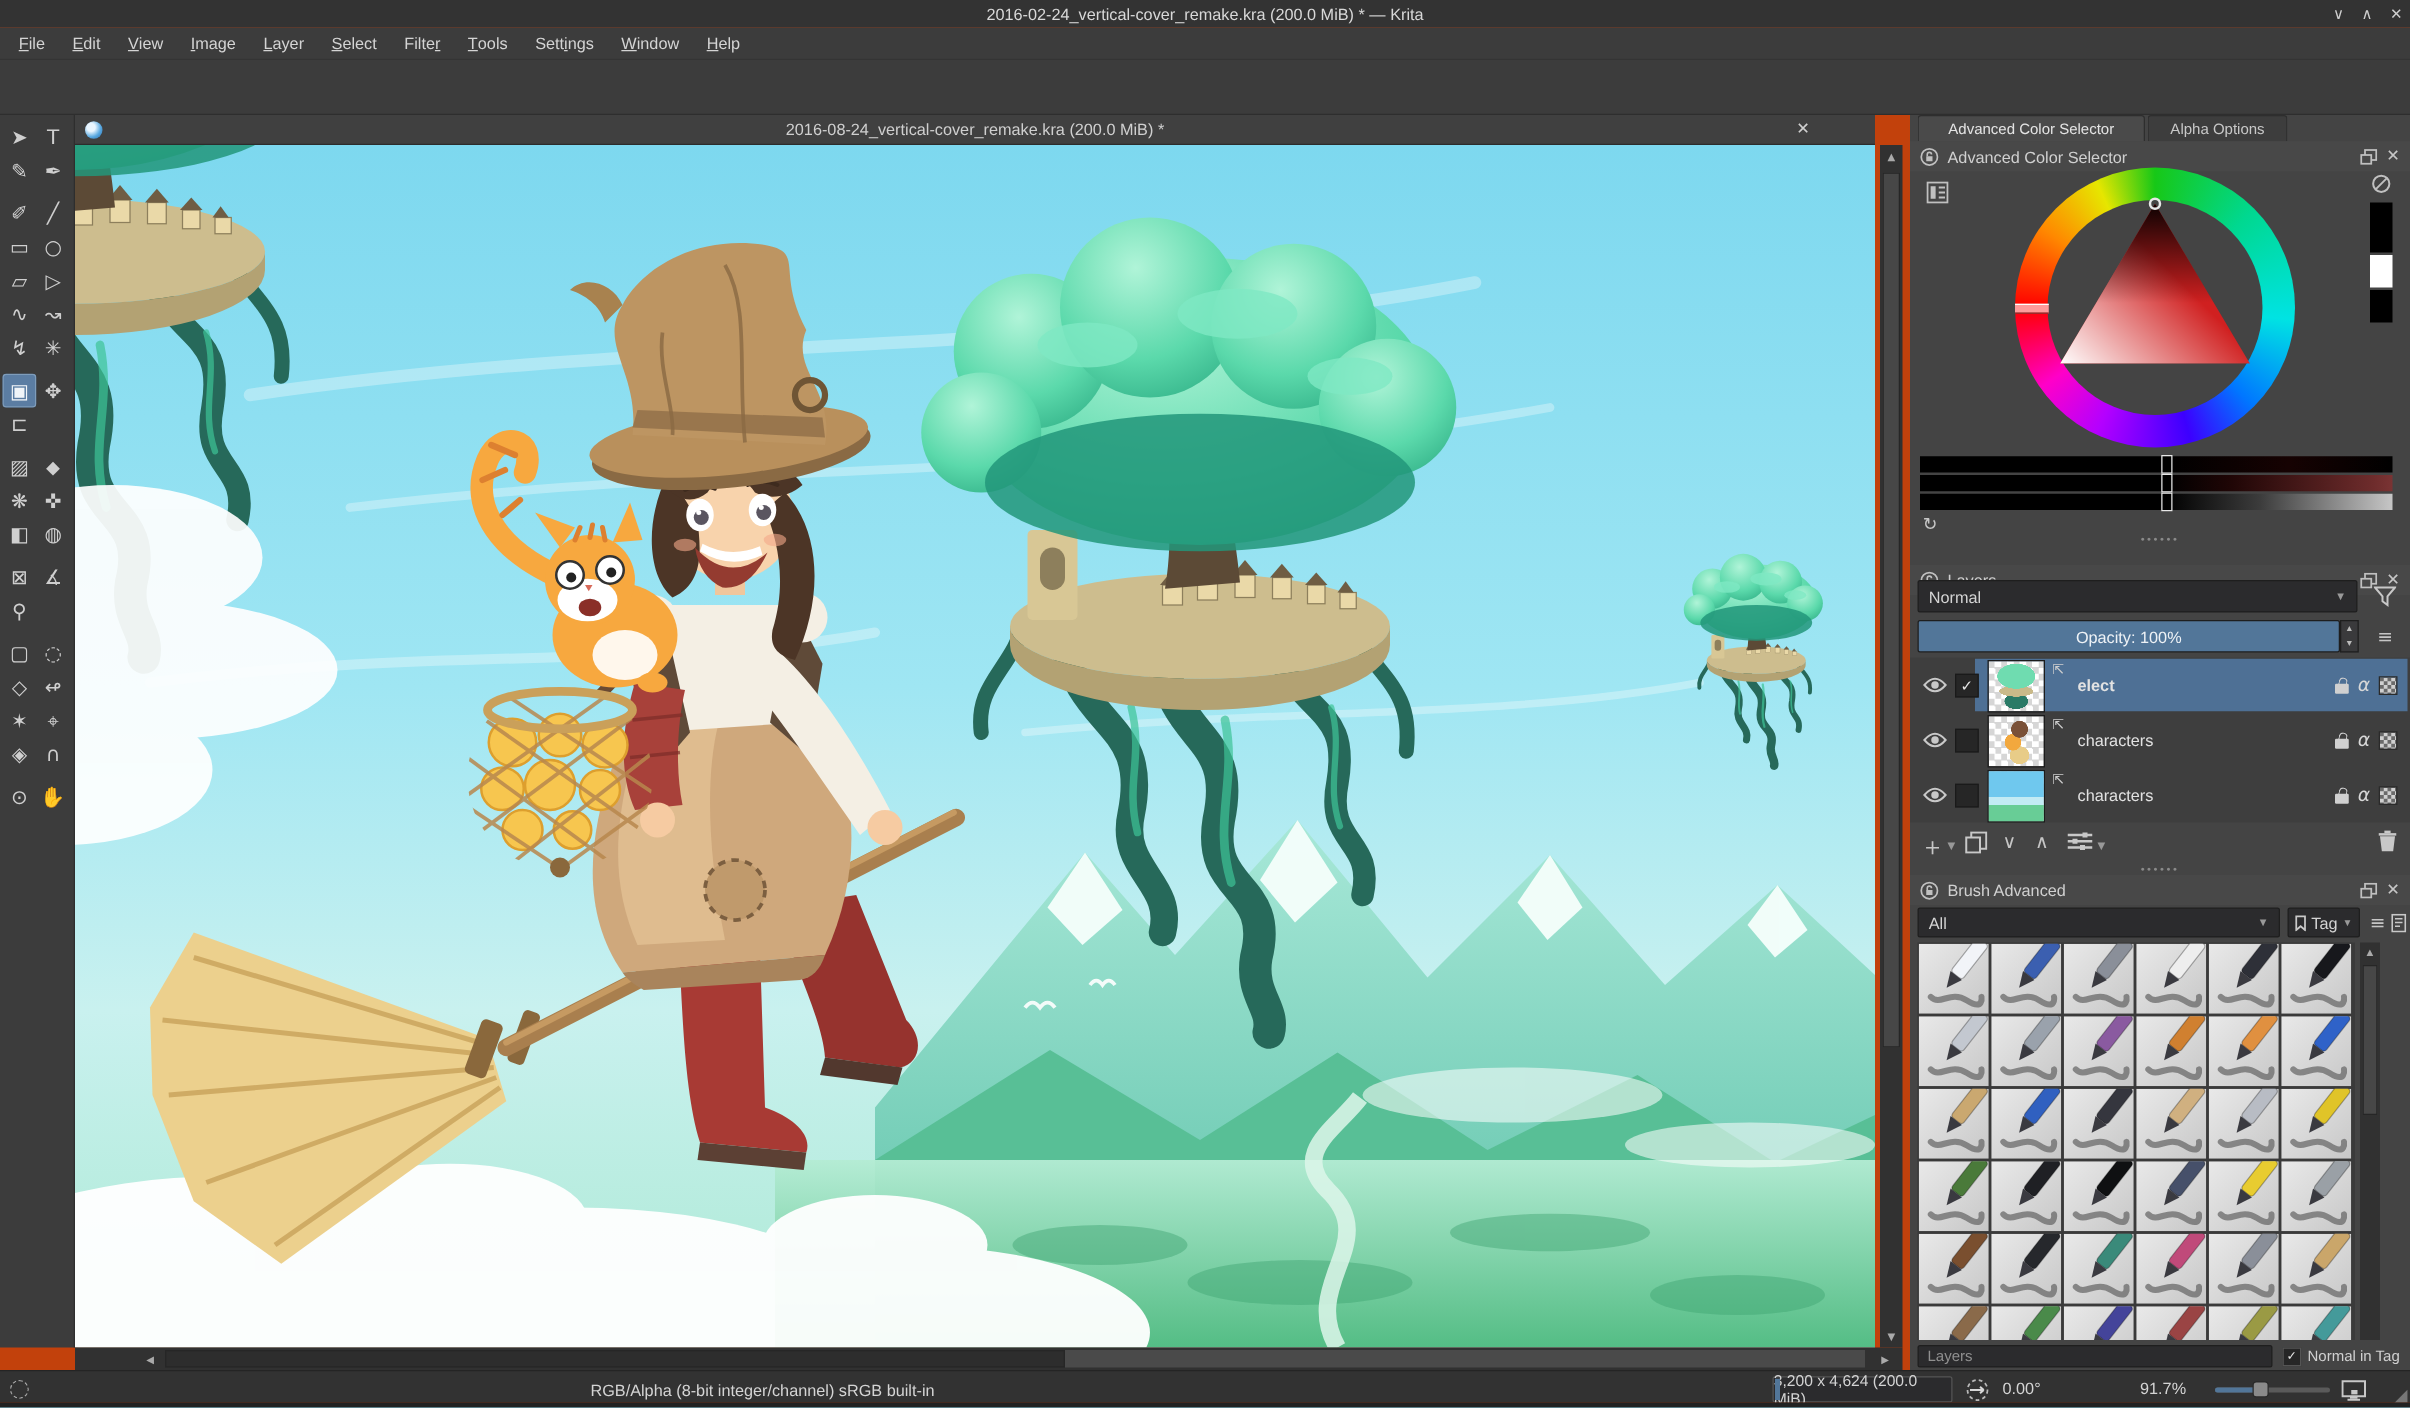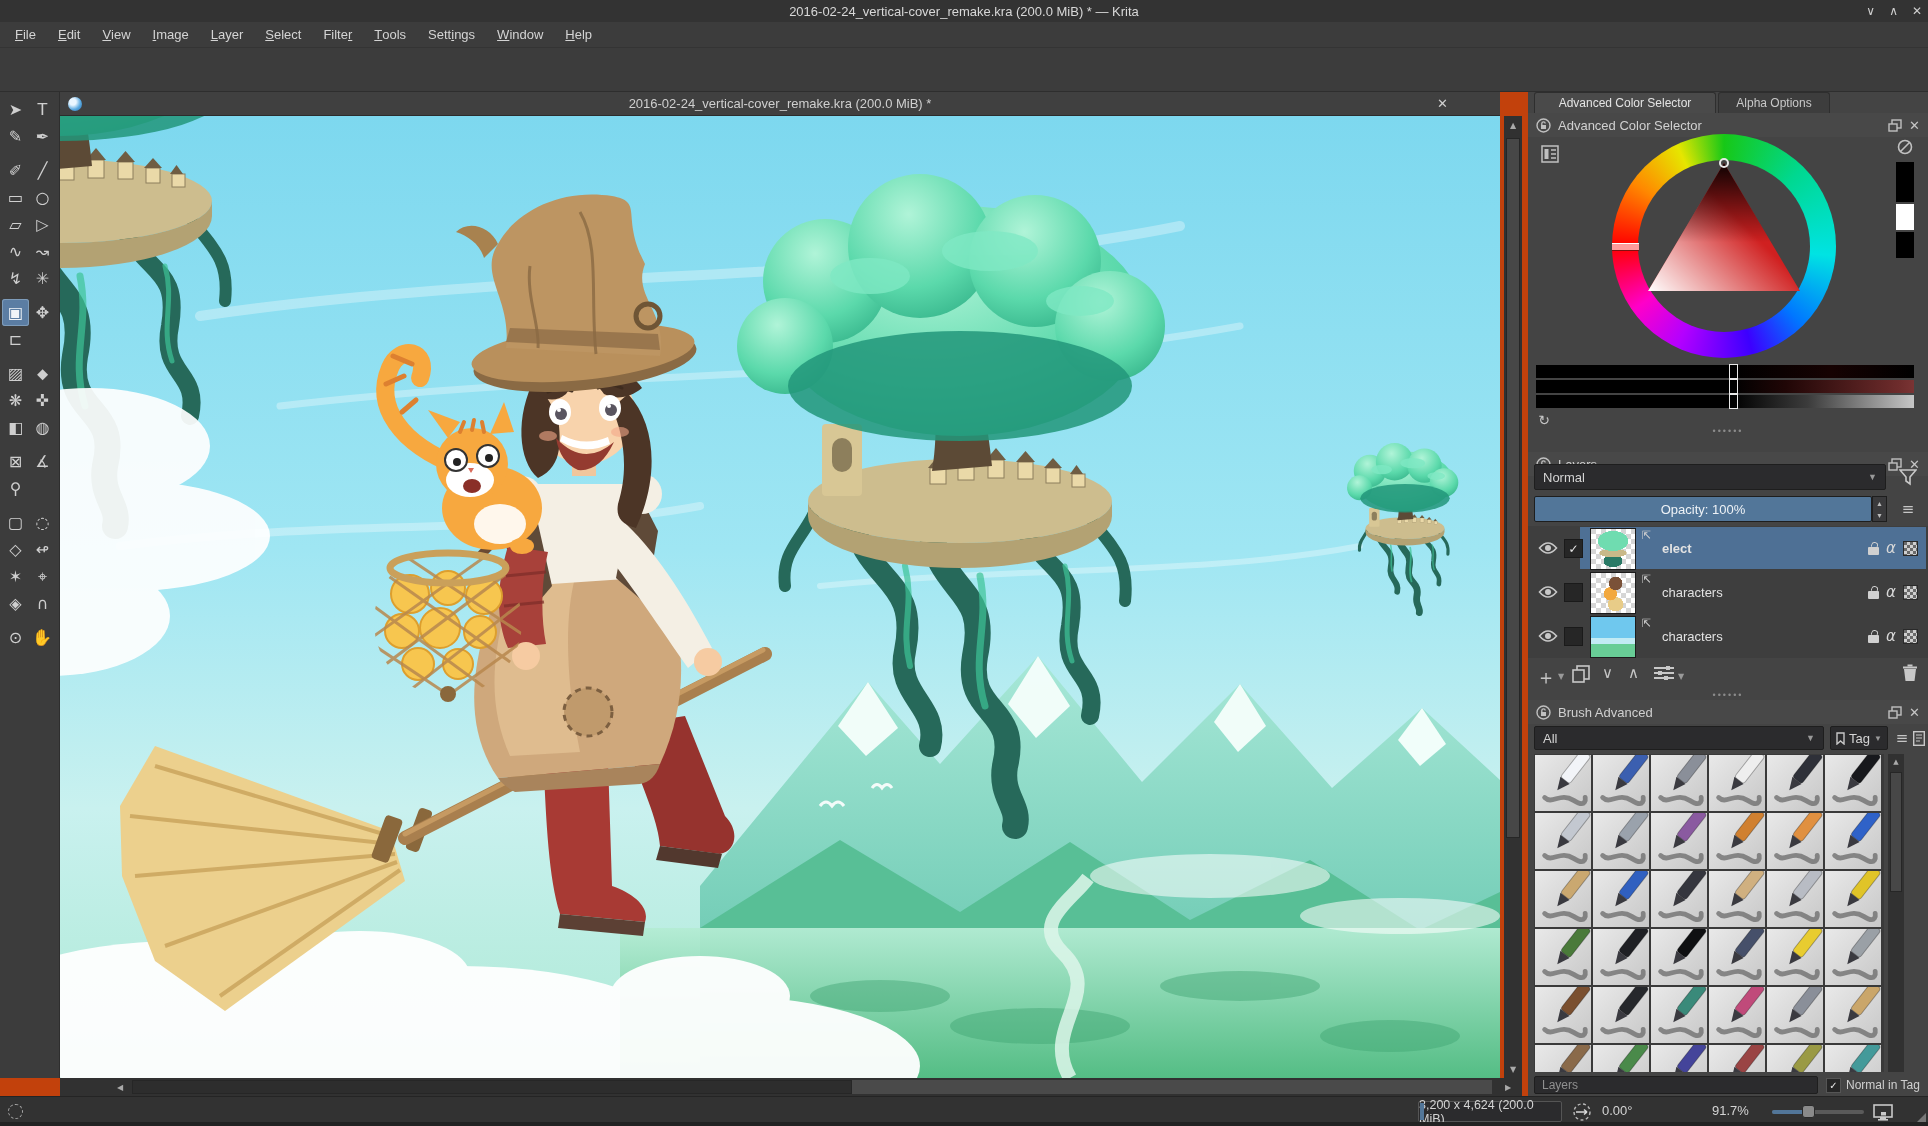--- a/index.html
+++ b/index.html
@@ -238,21 +238,21 @@
       <div class="tool">⌖</div>
       <div class="tool">◈</div>
       <div class="tool">∩</div>
       <div class="tool-gap"></div>
       <div class="tool">⊙</div>
       <div class="tool">✋</div>
     </div>
 
   <div class="abs" id="doc-header">
     <div class="abs" style="left:8px;top:5px;width:14px;height:14px;border-radius:50%;background:radial-gradient(circle at 35% 35%, #eaf6ff 0 25%, #58a8e0 60%, #2a6aa8 100%);"></div>
-    <span>2016-02-24_vertical-cover_remake.kra (200.0 MiB) *</span>
+    <span>2016-08-24_vertical-cover_remake.kra (200.0 MiB) *</span>
     <span class="abs icon" style="right:52px;top:4px;font-size:13px;color:#d0d0d0;">✕</span>
   </div>
 
   <div class="abs" id="canvas-art">
     <svg width="1440" height="962" viewBox="0 0 1440 962" preserveAspectRatio="none">
       <defs>
         <linearGradient id="gSky" x1="0" y1="0" x2="0" y2="1">
           <stop offset="0" stop-color="#7dd8ef"></stop>
             <stop offset="0.45" stop-color="#9fe6f3"></stop>
           <stop offset="0.72" stop-color="#c9f1ef"></stop>
@@ -1077,20 +1077,23 @@
       <span>Layers</span>
     </div>
     <div class="abs" style="left:298px;top:984px;height:18px;display:flex;align-items:center;gap:5px;font-size:12px;color:#d0d0d0;">
       <span class="icon" style="width:13px;height:13px;background:#262626;border:1px solid #555;font-size:10px;color:#e8e8e8;">✓</span>
       <span>Normal in Tag</span>
     </div>
   </div>
 
   <div class="abs statusbar">
     <div class="abs" style="left:8px;top:7px;width:15px;height:15px;border:1.5px dashed #a8a8a8;border-radius:50%;box-sizing:border-box;"></div>
+    <div class="abs" style="left:380px;top:0;width:460px;height:30px;display:flex;align-items:center;justify-content:center;">
+      <span>RGB/Alpha (8-bit integer/channel)  sRGB built-in</span>
+    </div>
     <div class="abs field" style="left:1418px;top:4px;width:144px;height:21px;display:flex;align-items:center;justify-content:center;font-size:12.5px;border:1px solid #555;">
       <div class="abs" style="left:1px;top:1px;bottom:1px;width:4px;background:#527699;"></div>
       <span>3,200 x 4,624 (200.0 MiB)</span>
     </div>
     <div class="abs icon" style="left:1572px;top:5px;width:20px;height:20px;">
       <svg width="20" height="20" viewBox="0 0 20 20">
           <circle cx="10" cy="10" r="8" fill="none" stroke="#b8b8b8" stroke-width="1.4" stroke-dasharray="3 2.5"></circle>
           <path d="M4 10 H15 M15 10 l-3 -2.5 M15 10 l-3 2.5" stroke="#d8d8d8" stroke-width="1.6" fill="none"></path>
         </svg>
     </div>

